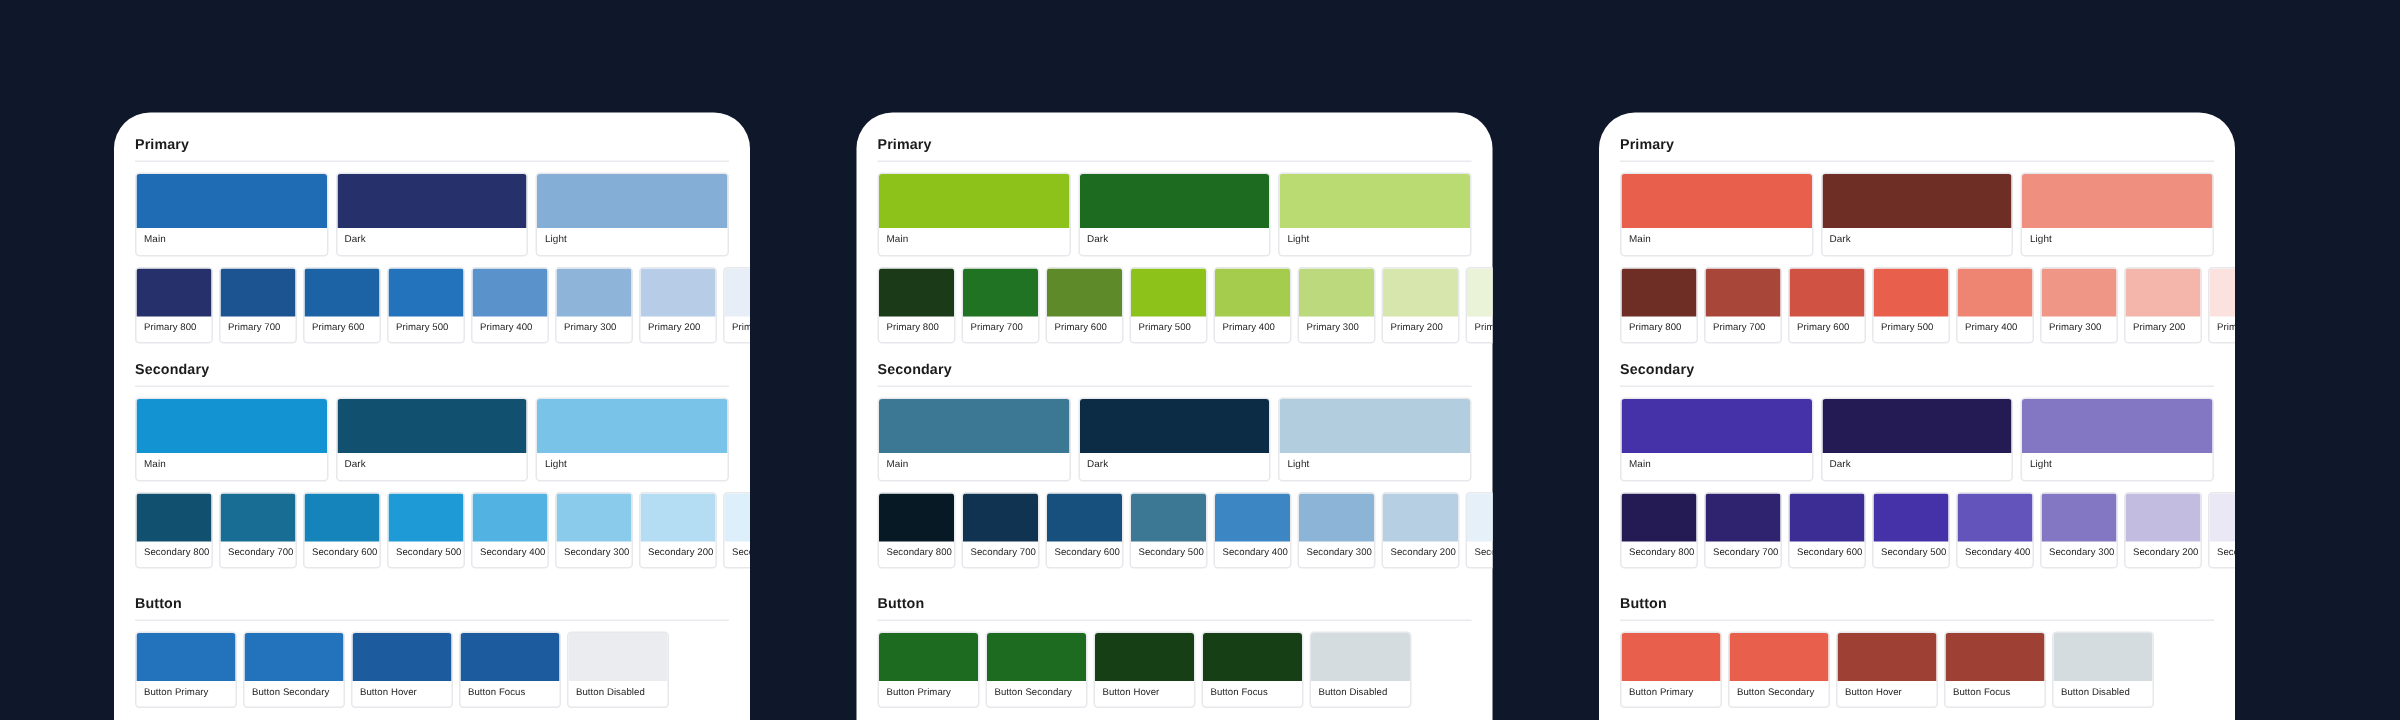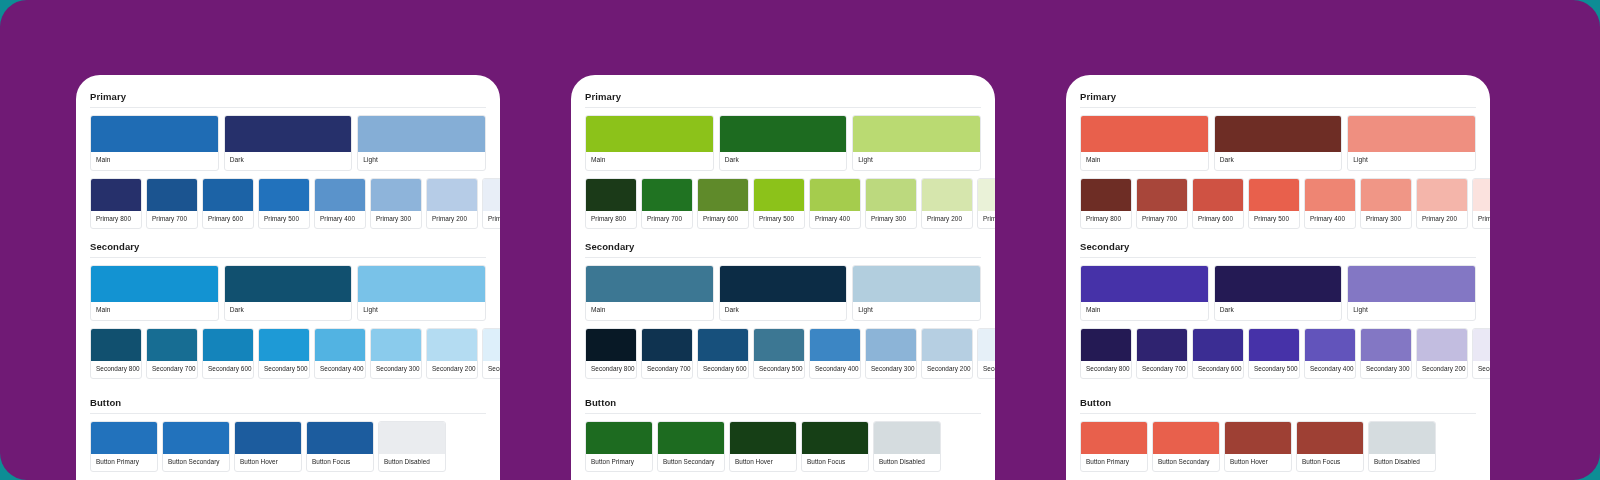--- a/index.html
+++ b/index.html
@@ -94,21 +94,21 @@
   
   .row.button-row { gap: 4px; }
   .row.button-row > .swatch { flex: 0 0 68px; }
 
   .spacer-sm { height: 5px; }
   .spacer-md { height: 11px; }
 </style>
 </head>
 <body style="background: rgb(13, 141, 149);">
 
-<div id="stage" style="background: #701a75; border-radius: 27px;">
+<div id="stage" style="background: #0f172a;">
 
   <div class="panel" id="panel-0">
 
     <div class="section">
       <div class="section-title">Primary</div>
       <div class="section-rule"></div>
       <div class="row main-row">
         <div class="swatch">
           <span class="chip" style="background: rgb(31, 108, 180);"></span>
           <span class="label">Main</span>

